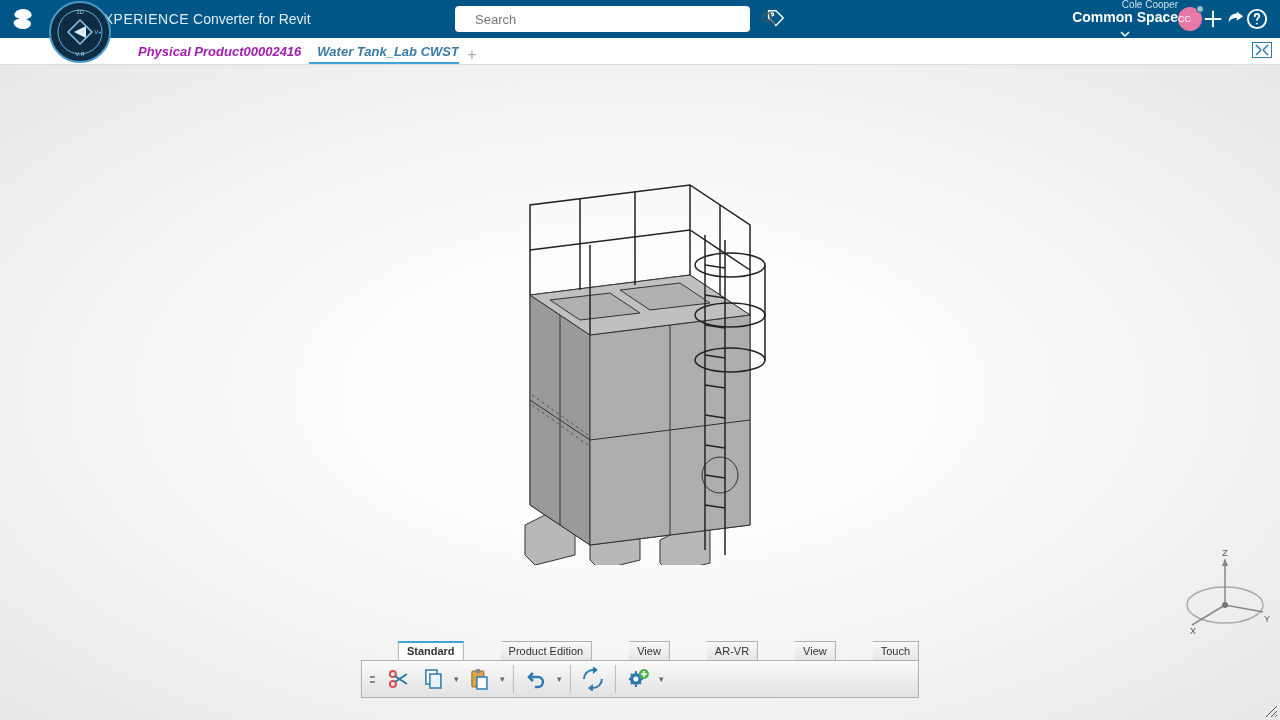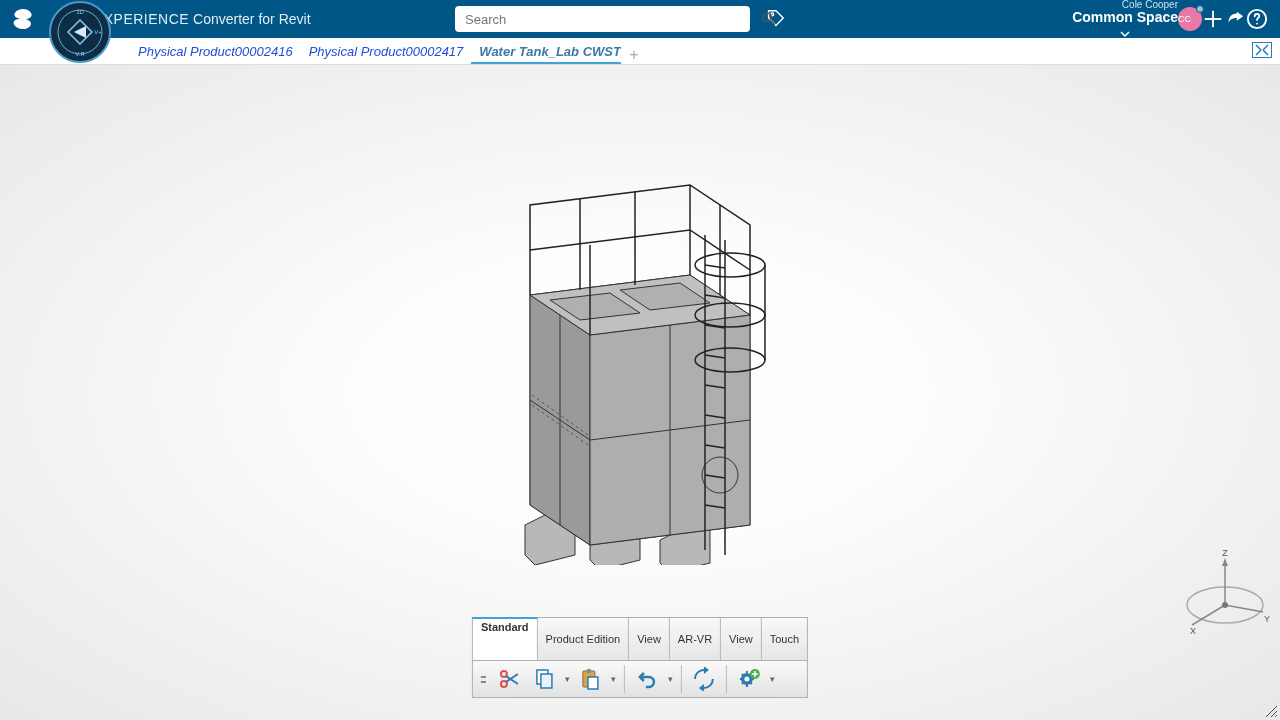--- a/index.html
+++ b/index.html
@@ -3,49 +3,49 @@
 <meta charset="utf-8">
 <style>
   * { box-sizing: border-box; margin: 0; padding: 0; }
   body { font-family: Arial, sans-serif; width: 1280px; height: 720px; overflow: hidden; background: #f5f5f5; }
   
   .topbar { height: 38px; background: #005686; display: flex; align-items: center; color: #fff; padding: 0 10px; position: relative; }
   .logo-ds { width: 26px; height: 26px; margin-right: 40px; }
   .app-title { font-size: 14px; font-weight: 300; color: #e0ecf3; white-space: nowrap; }
   .app-title b { font-weight: 700; }
   .search-wrap { position: absolute; left: 455px; display: flex; align-items: center; }
-  .search-box { width: 295px; height: 26px; border-radius: 4px; background: #fff; border: none; padding: 0 30px 0 10px; font-size: 13px; color: #333; }
+  .search-box { width: 295px; height: 26px; border-radius: 4px; background: #fff; border: none; padding: 0 30px 0 20px; font-size: 13px; color: #333; }
   .search-icon { width: 18px; height: 18px; position: absolute; right: 8px; top: 4px; fill: #555; }
   .tag-icon { width: 22px; height: 22px; margin-left: 14px; stroke: #fff; fill: none; stroke-width: 1.5; }
   .topbar-right { position: absolute; right: 12px; display: flex; align-items: center; }
   .user-block { text-align: right; line-height: 1.1; }
   .user-name { font-size: 10px; color: #cde2ef; }
   .space-name { font-size: 14px; font-weight: 600; color: #fff; display: flex; align-items: center; gap: 4px; cursor: pointer; flex-direction: column; }
   .avatar { width: 24px; height: 24px; border-radius: 50%; background: #e879a6; display: flex; align-items: center; font-size: 9px; color: #fff; position: relative; }
   .avatar-dot { position: absolute; top: -2px; right: -2px; width: 8px; height: 8px; border-radius: 50%; background: #a0c0d0; border: 1px solid #005686; }
   .tb-icon { width: 22px; height: 22px; fill: #fff; cursor: pointer; }
   
   .compass { position: absolute; left: 48px; top: 0; width: 64px; height: 64px; z-index: 10; }
   
   .tabbar { height: 27px; background: #fff; display: flex; align-items: flex-end; padding-left: 130px; border-bottom: 1px solid #ddd; position: relative; }
-  .tab { font-size: 13px; font-style: italic; color: #1d4ed8; padding: 4px 8px 5px; cursor: pointer; white-space: nowrap; }
+  .tab { font-size: 13px; font-style: italic; color: #a21caf; padding: 4px 8px 5px; cursor: pointer; white-space: nowrap; font-weight: bold; }
   .tab.active { color: #3b7aa5; font-weight: 600; border-bottom: 2px solid #42a2da; padding-bottom: 3px; max-width: 150px; overflow: hidden; }
   .tab-add { color: #aaa; font-size: 16px; padding: 0 8px; cursor: pointer; font-style: normal; }
   .collapse-btn { position: absolute; right: 8px; top: 4px; width: 20px; height: 16px; border: 1px solid #2c7bb0; display: flex; align-items: center; justify-content: center; cursor: pointer; }
   
   .viewport { position: relative; width: 100%; height: 655px; background: radial-gradient(ellipse at center, #fdfdfd 30%, #e8e8e8 100%); }
   .model-placeholder { position: absolute; left: 520px; top: 70px; width: 260px; height: 430px; }
   
   .axis-widget { position: absolute; right: 10px; bottom: 80px; width: 90px; height: 90px; }
   
   .resize-handle { position: absolute; right: 2px; bottom: 2px; width: 14px; height: 14px; }
   
   .toolbar-wrap { position: absolute; left: 50%; transform: translateX(-50%); bottom: 22px; }
   .tool-tabs { display: flex; font-size: 11px; }
-  .tool-tab { padding: 15px 8px; background: linear-gradient(#f8f8f8,#e6e6e6); border: 1px solid #b0b0b0; border-bottom: none; cursor: pointer; color: #333; }
+  .tool-tab { padding: 3px 8px; background: linear-gradient(#f8f8f8,#e6e6e6); border: 1px solid #b0b0b0; border-bottom: none; cursor: pointer; color: #333; margin-left: 37px; }
   .tool-tab + .tool-tab { border-left: none; }
   .tool-tab.active { background: #fff; border-top: 2px solid #42a2da; padding-top: 2px; font-weight: 600; }
   .tool-strip { height: 38px; background: linear-gradient(#fafafa,#e2e2e2); border: 1px solid #b0b0b0; display: flex; align-items: center; padding: 0 6px; gap: 4px; }
   .tool-grip { width: 8px; display: flex; flex-direction: column; gap: 3px; align-items: center; margin-right: 4px; }
   .tool-grip span { width: 5px; height: 2px; background: #888; display: block; }
   .tool-btn { width: 30px; height: 30px; display: flex; align-items: center; justify-content: center; cursor: pointer; border-radius: 2px; }
   .tool-sep { width: 1px; height: 28px; background: #bbb; margin: 0 3px; }
   .dd-arrow { width: 8px; color: #666; font-size: 9px; cursor: pointer; padding-left: 2px; }
 </style>
 </head>
@@ -101,21 +101,20 @@
   <circle cx="32" cy="32" r="22" fill="none" stroke="#6ab0d8" stroke-width="1"></circle>
   <path d="M20 32 L32 20 L44 32 L32 44 Z" fill="none" stroke="#8cc6e8" stroke-width="1.5"></path>
   <polygon points="26,32 38,26 38,38" fill="#dceaf4"></polygon>
   <text x="32" y="14" font-size="6" fill="#8cc6e8" text-anchor="middle">3D</text>
   <text x="50" y="34" font-size="6" fill="#8cc6e8" text-anchor="middle">V+</text>
   <text x="32" y="56" font-size="6" fill="#8cc6e8" text-anchor="middle">V.R</text>
 </svg>
 
 <div class="tabbar">
   <div class="tab">Physical Product00002416</div>
-  <div class="tab">Physical Product00002417</div>
   <div class="tab active">Water Tank_Lab CWST_Site</div>
   <div class="tab-add">+</div>
   <div class="collapse-btn">
     <svg width="14" height="12" viewBox="0 0 14 12">
         <path d="M1 11 L6 6 M1 1 L6 6 M13 1 L8 6 M13 11 L8 6" stroke="#2c7bb0" stroke-width="1.5" fill="none"></path>
       </svg>
   </div>
 </div>
 
 <div class="viewport">

